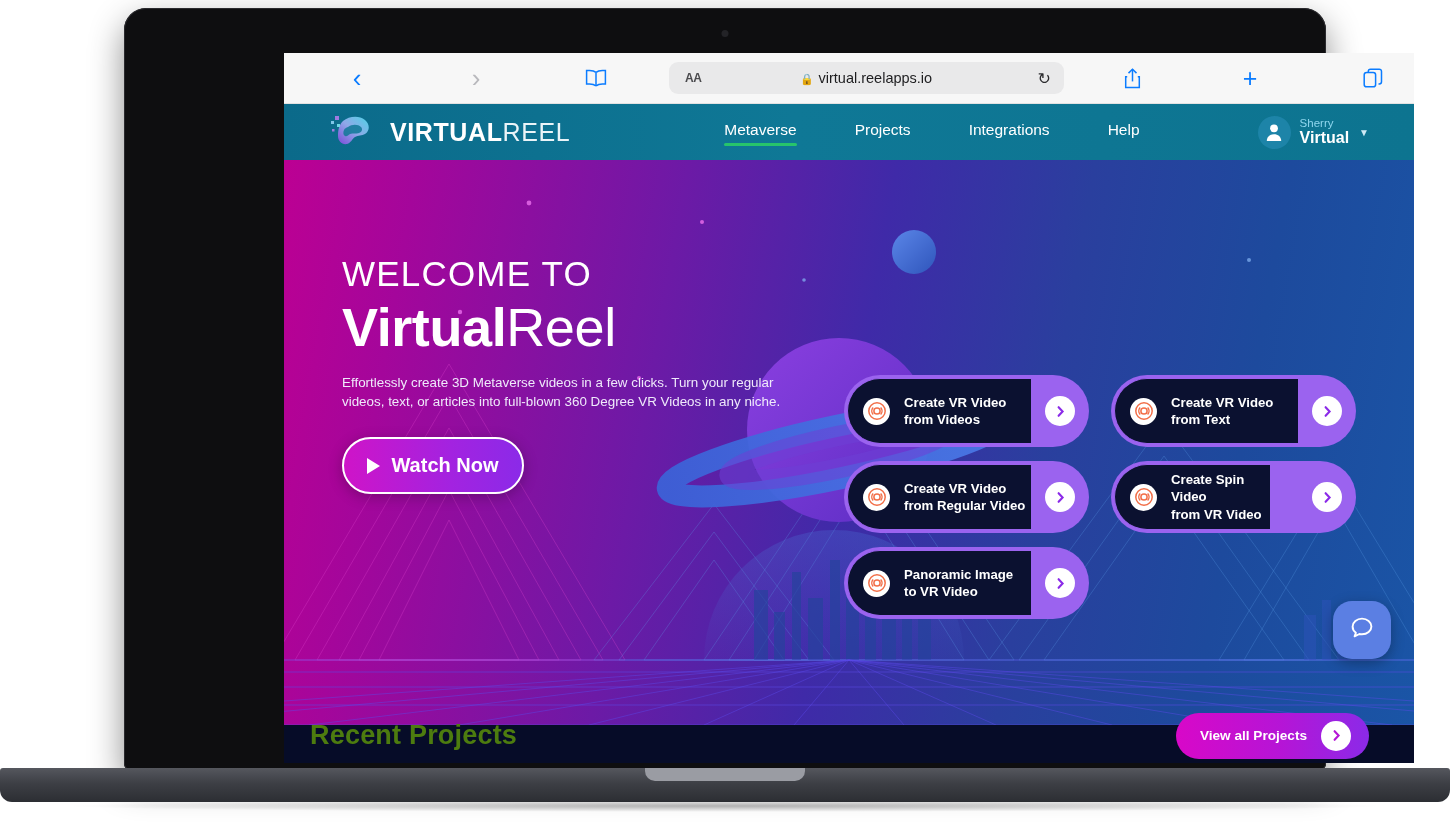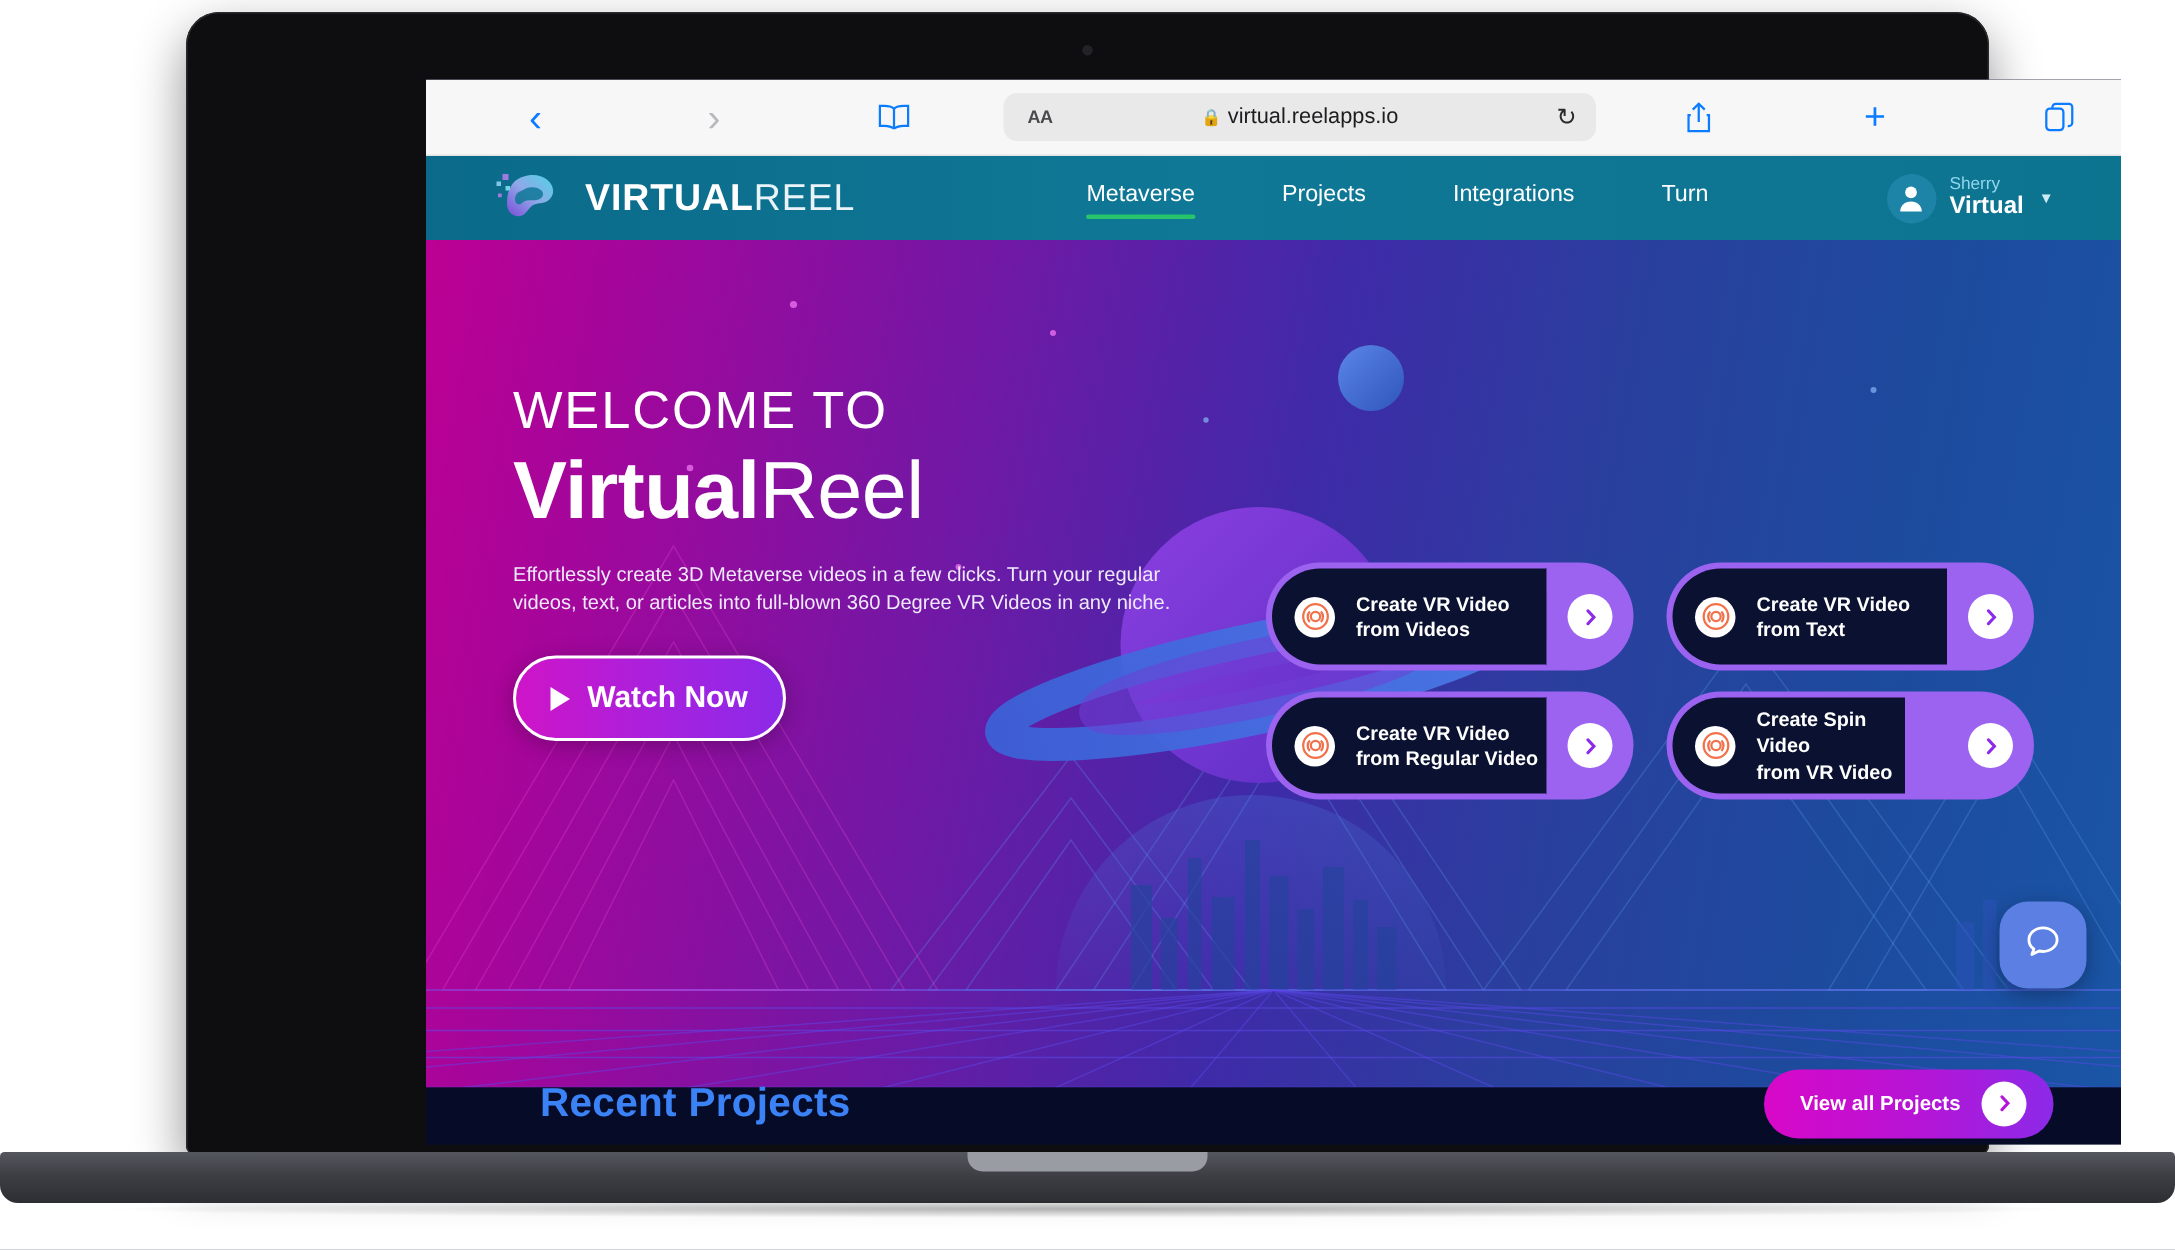--- a/index.html
+++ b/index.html
@@ -137,21 +137,21 @@
   .col-a{ position:absolute; left:0; top:0; }
   .col-b{ position:absolute; left:267px; top:0; }
 
   
   .recent{
     position:absolute; left:0; top:672px; width:1130px; height:38px;
     background:#060c28;
   }
   .recent-in{ position:absolute; left:0; top:-27px; width:1130px; height:75px;
     display:flex; align-items:center; }
-  .recent-t{ margin-left:76px; color:#3b82f6; font-size:27px; font-weight:700; letter-spacing:.2px;}
+  .recent-t{ margin-left:26px; color:#4d7c0f; font-size:27px; font-weight:700; letter-spacing:.2px;}
   .viewall{
     margin-left:auto; margin-right:45px; height:46px; padding:0 18px 0 24px;
     border-radius:23px; background:linear-gradient(90deg,#d808c8 0%,#b515d6 55%,#8b2ae8 100%);
     display:flex; align-items:center; cursor:pointer;
   }
   .viewall-label{ color:#fff; font-size:13.6px; font-weight:700; margin-right:14px; }
 
   .chatbtn{
     position:absolute; right:23px; top:548px; width:58px; height:58px;
     border-radius:19px; background:#5b7fe3; display:flex; align-items:center;
@@ -226,21 +226,21 @@
               <rect x="3" y="17" width="2.5" height="2.5" fill="#9f7ae0"></rect>
             </svg>
           </span>
           <span class="brand-txt"><b>VIRTUAL</b><span>REEL</span></span>
         </div>
 
         <div class="menu">
           <div class="mitem active">Metaverse</div>
           <div class="mitem">Projects</div>
           <div class="mitem">Integrations</div>
-          <div class="mitem">Turn</div>
+          <div class="mitem">Help</div>
         </div>
 
         <div class="user">
           <span class="avatar">
             <svg width="20" height="20" viewBox="0 0 20 20" fill="#fff">
               <circle cx="10" cy="6.3" r="3.9"></circle>
               <path d="M2.8 19c0-4.1 3.2-6.7 7.2-6.7s7.2 2.6 7.2 6.7z"></path>
             </svg>
           </span>
           <span class="uwrap">
@@ -416,20 +416,43 @@
                 </div>
                 <div class="card-arrow">
                   <span class="arrow-circ">
                     <svg width="13" height="13" viewBox="0 0 13 13" fill="none" stroke="#8b2ae8" stroke-width="2.1" stroke-linecap="round">
                       <path d="M4.6 2.2 L8.6 6.5 L4.6 10.8"></path>
                     </svg>
                   </span>
                 </div>
               </div>
 
+              <div class="card c3">
+                <div class="card-body">
+                  <span class="card-ico">
+                    <svg width="20" height="20" viewBox="0 0 20 20" fill="none" stroke="#f2704a" stroke-width="1.5">
+                      <circle cx="10" cy="10" r="8.2"></circle>
+                        <circle cx="10" cy="10" r="3.1"></circle>
+                      <path d="M13.6 6.6a5.1 5.1 0 0 1 0 7"></path>
+                      <path d="M6.2 13.6a5.1 5.1 0 0 1 0-7"></path>
+                    </svg>
+                  </span>
+                  <span class="card-label">
+                    <div>Panoramic Image</div>
+                    <div>to VR Video</div>
+                  </span>
+                </div>
+                <div class="card-arrow">
+                  <span class="arrow-circ">
+                    <svg width="13" height="13" viewBox="0 0 13 13" fill="none" stroke="#8b2ae8" stroke-width="2.1" stroke-linecap="round">
+                      <path d="M4.6 2.2 L8.6 6.5 L4.6 10.8"></path>
+                    </svg>
+                  </span>
+                </div>
+              </div>
 
             </div>
 
             <div class="col-b">
 
               <div class="card c4">
                 <div class="card-body">
                   <span class="card-ico">
                     <svg width="20" height="20" viewBox="0 0 20 20" fill="none" stroke="#f2704a" stroke-width="1.5">
                       <circle cx="10" cy="10" r="8.2"></circle>

